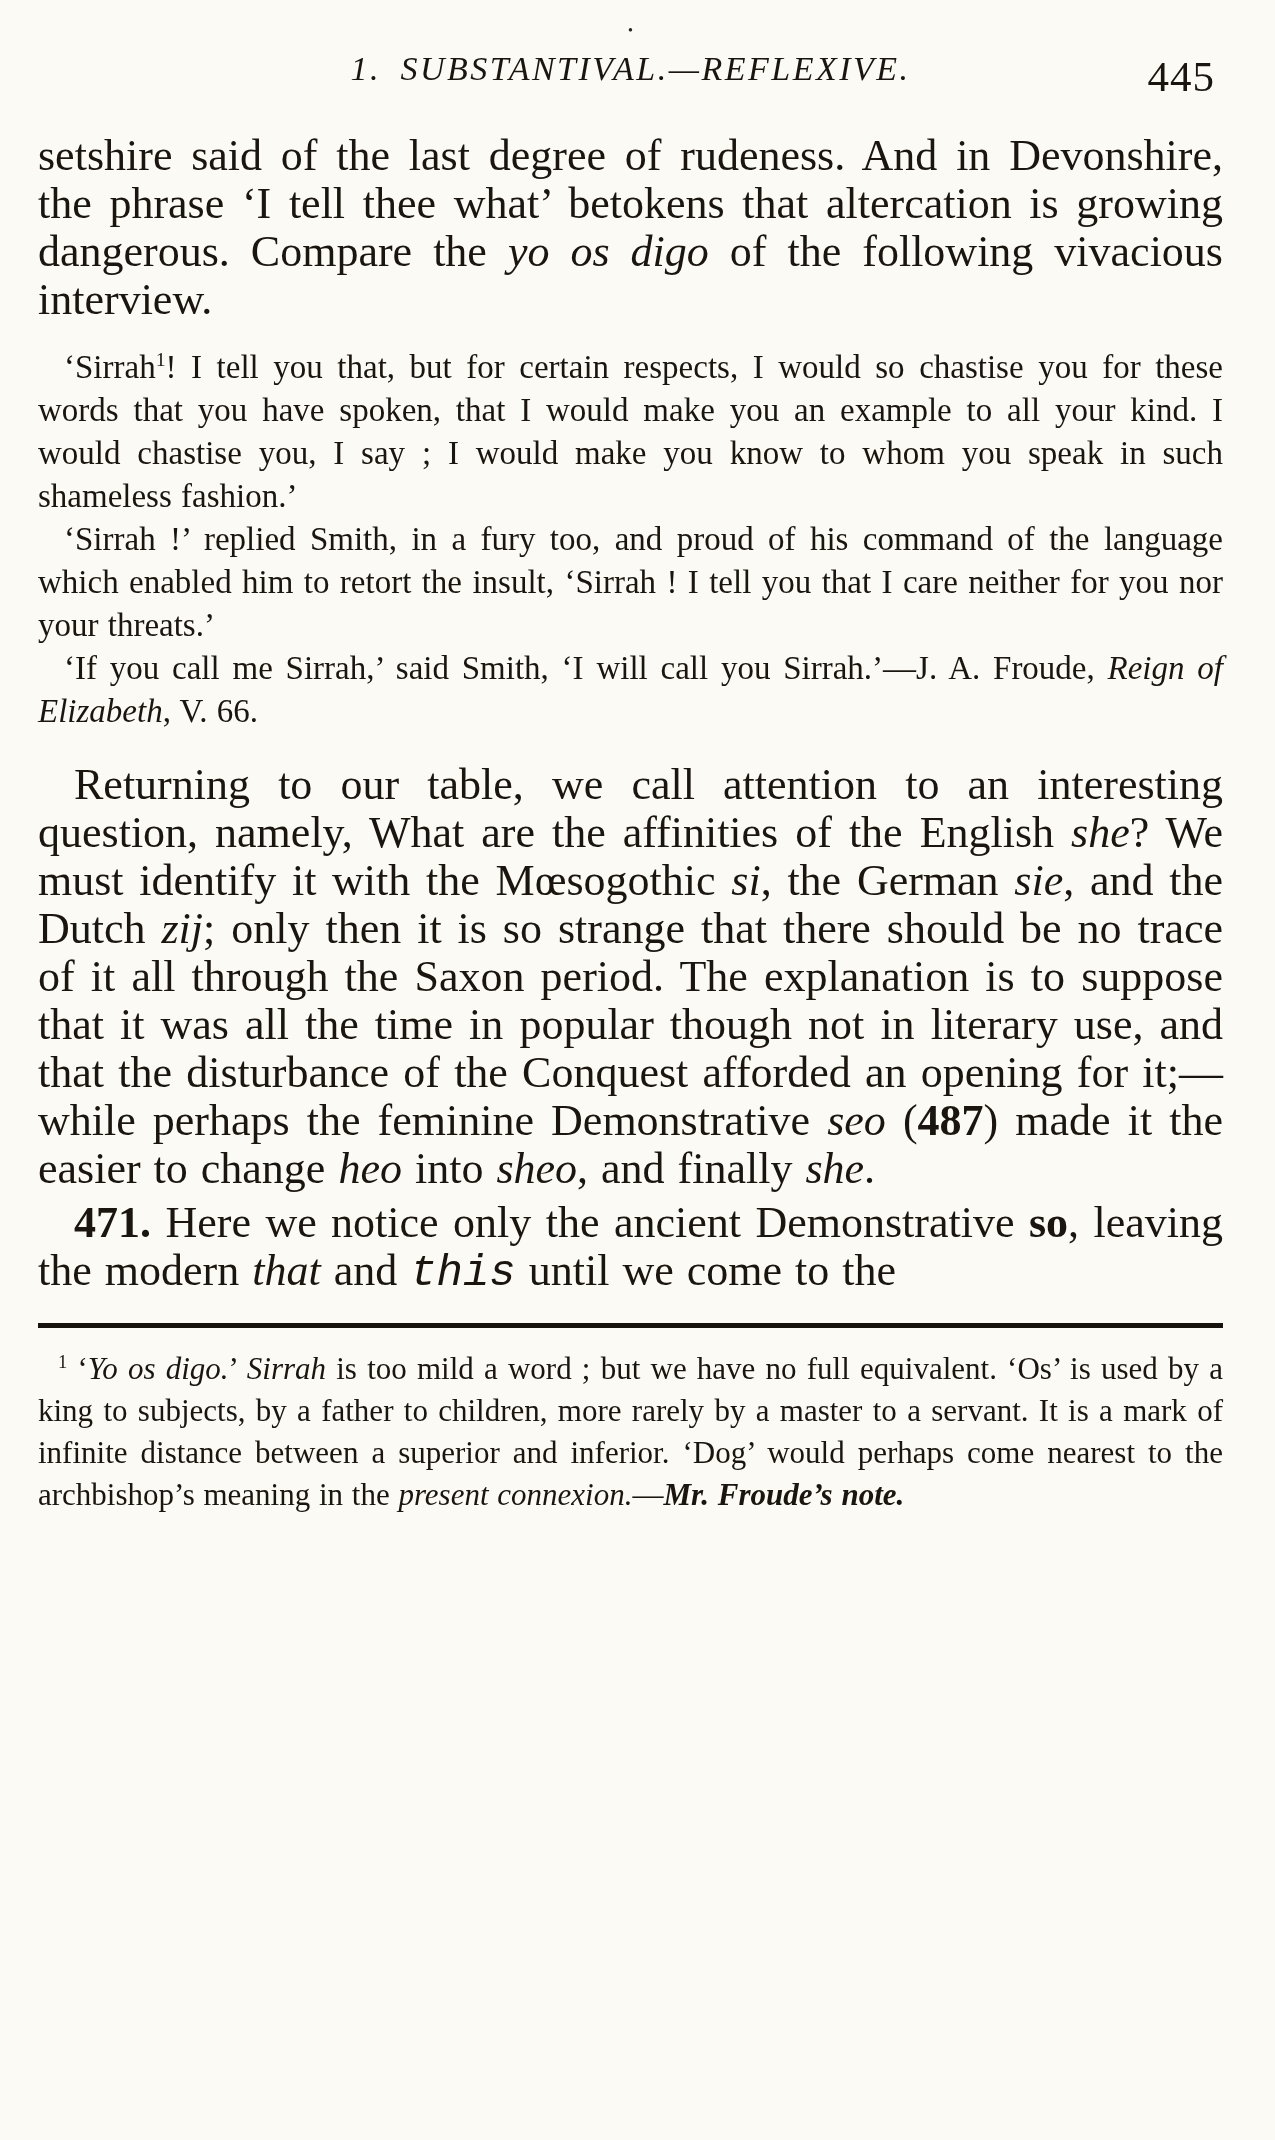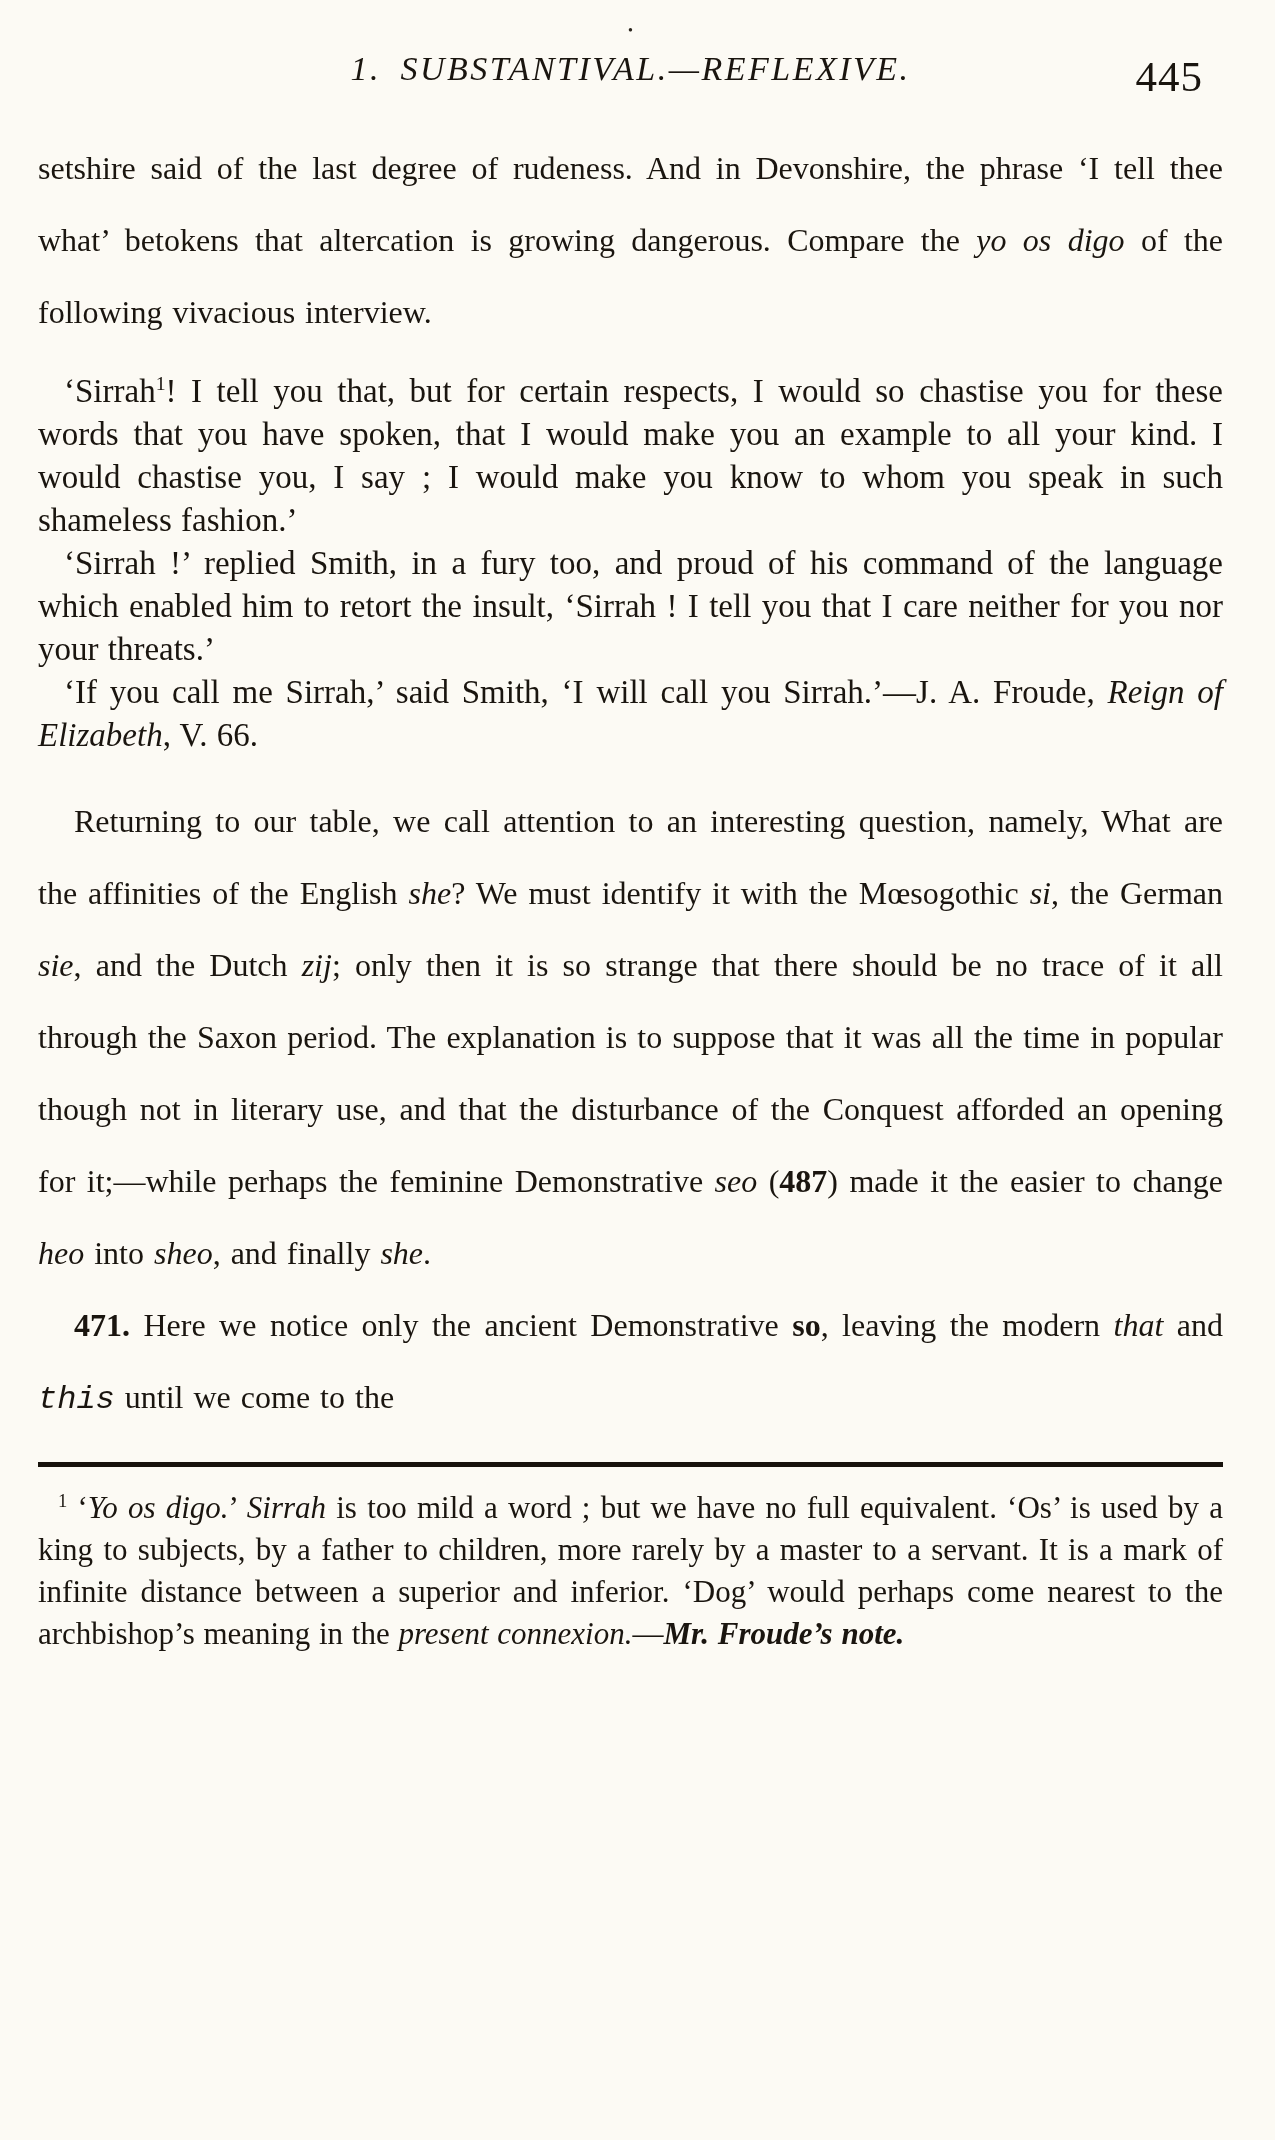--- a/index.html
+++ b/index.html
@@ -6,23 +6,23 @@
   body {
     width:1275px; height:2140px; overflow:hidden;
     background:#fcfaf4; color:#1a150f;
     font-family:"Liberation Serif","DejaVu Serif",serif;
     -webkit-font-smoothing:antialiased;
   }
   .page { box-sizing:border-box; width:100%; height:100%; padding:24px 52px 20px 38px; }
   .ornament { text-align:center; font-size:14px; line-height:14px; margin-bottom:12px; color:#2a241c; }
   .header { position:relative; text-align:center; height:54px; margin-bottom:28px;font-family:Liberation Serif, serif; }
   .running-title { font-style:italic; font-size:34px; letter-spacing:2.5px; }
-  .page-number { position:absolute; right:20px; top:2px; font-size:43px; letter-spacing:1px; }
+  .page-number { position:absolute; right:8px; top:2px; font-size:43px; letter-spacing:1px; }
   p { margin:0; text-align:justify; }
-  .main { font-size:32px; line-height:72px; word-spacing:2px; }
+  .main { font-size:44px; line-height:48px; word-spacing:2px;margin-top:6px; }
   .indent { text-indent:36px; }
   .para1 { margin-bottom:22px; }
   .quote { font-size:33px; line-height:43px; margin-bottom:28px; word-spacing:1px; }
   .quote p { text-indent:26px; }
   .heading { font-weight:normal; text-align:center; font-size:45px; line-height:54px; margin:36px 0 32px; }
   .rule { border:none; border-top:5px solid #17120c; width:100%; margin:26px 0 20px; }
   .footnote { font-size:31px; line-height:42px; text-indent:20px; word-spacing:1px; }
   sup { font-size:0.6em; vertical-align:super; line-height:0; }
 </style>
 </head>

